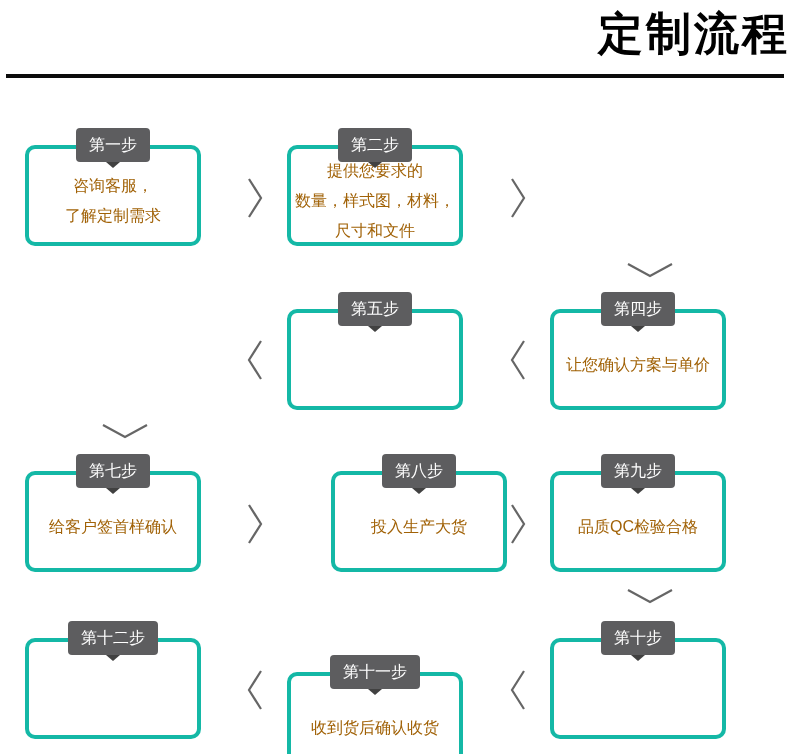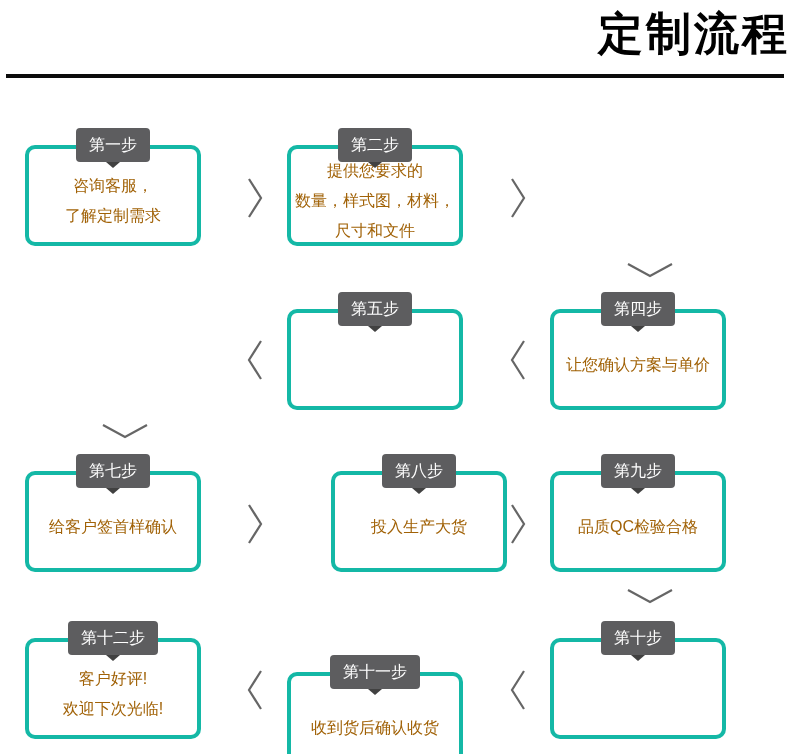--- a/index.html
+++ b/index.html
@@ -180,22 +180,20 @@
       </svg>
   </span>
   <span class="arrow" style="left:626px; top:588px;">
     <svg width="48" height="17" viewBox="0 0 48 17">
         <polyline points="2,2 24,14 46,2"></polyline>
       </svg>
   </span>
 
   <div class="step-box" style="left:25px; top:638px;">
     <div class="step-tab">第十二步</div>
-    <div class="step-text">客户好评!
-欢迎下次光临!</div>
   </div>
   <div class="step-box" style="left:287px; top:672px;">
     <div class="step-tab">第十一步</div>
     <div class="step-text">收到货后确认收货</div>
   </div>
   <div class="step-box" style="left:550px; top:638px;padding-left:36px;">
     <div class="step-tab">第十步</div>
   </div>
 
   <span class="arrow" style="left:247px; top:669px;">

